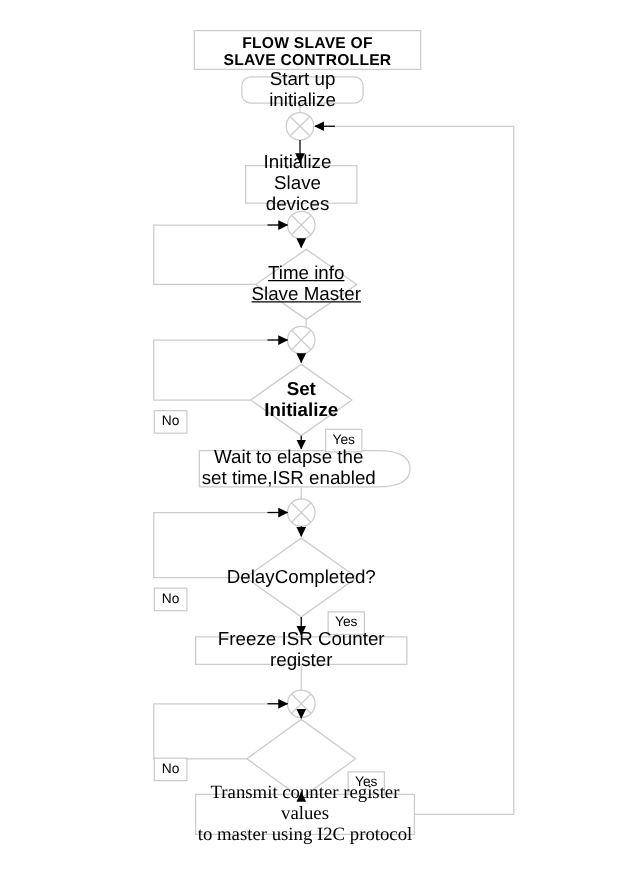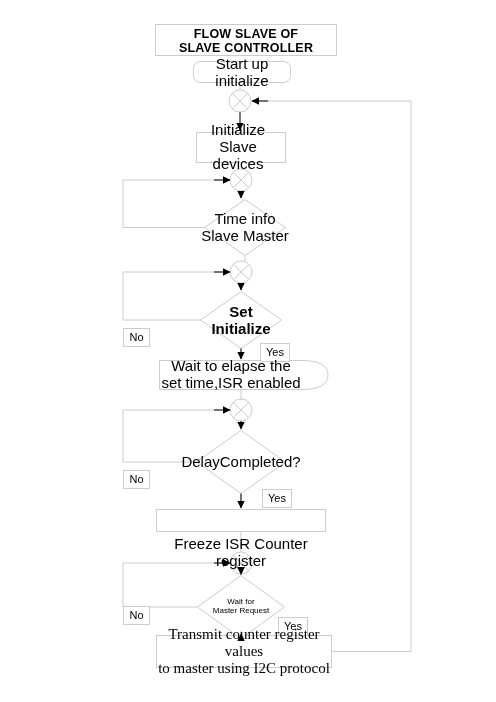--- a/index.html
+++ b/index.html
@@ -118,46 +118,42 @@
     <span>SLAVE CONTROLLER</span>
   </div>
 
   <div class="lbl t-norm" style="left:193px;top:62px;width:98px;height:21px;">Start up initialize</div>
 
   <div class="lbl t-norm" style="left:196px;top:133px;width:84px;height:29px;flex-direction:column;">
     <span>Initialize</span>
     <span>Slave devices</span>
   </div>
 
-  <div class="lbl t-norm" style="left:200px;top:213px;width:90px;height:29px;flex-direction:column;">
+  <div class="lbl t-norm" style="left:200px;top:213px;width:90px;height:29px;flex-direction:column;text-decoration:underline;">
     <span>Time info</span>
     <span>Slave Master</span>
   </div>
 
   <div class="lbl t-norm" style="left:196px;top:306px;width:90px;height:29px;flex-direction:column;font-weight:bold;">
     <span>Set</span>
     <span>Initialize</span>
   </div>
 
   <div class="lbl t-norm" style="left:161px;top:361px;width:140px;height:28px;flex-direction:column;">
     <span>Wait to elapse the</span>
     <span>set time,ISR enabled</span>
   </div>
 
   <div class="lbl t-norm" style="left:196px;top:448px;width:90px;height:29px;flex-direction:row;">
     <span>Delay</span>
     <span>Completed?</span>
   </div>
 
-  <div class="lbl t-norm" style="left:157px;top:510px;width:168px;height:21px;margin-top:32px;">Freeze ISR Counter register</div>
+  <div class="lbl t-norm" style="left:157px;top:510px;width:168px;height:21px;">Freeze ISR Counter register</div>
 
-  <div class="lbl t-small" style="left:198px;top:595px;width:86px;height:24px;flex-direction:column;">
-    <span>Wait for</span>
-    <span>Master Request</span>
-  </div>
 
   <div class="lbl t-norm" style="left:157px;top:636px;width:174px;height:31px;flex-direction:column;font-family:Liberation Serif, serif;">
     <span>Transmit counter register values</span>
     <span>to master using I2C protocol</span>
   </div>
 
   <div class="lbl t-tag" style="left:123px;top:329px;width:27px;height:17px;">No</div>
   <div class="lbl t-tag" style="left:260px;top:344px;width:30px;height:17px;">Yes</div>
   <div class="lbl t-tag" style="left:123px;top:471px;width:27px;height:17px;">No</div>
   <div class="lbl t-tag" style="left:262px;top:490px;width:30px;height:17px;">Yes</div>

